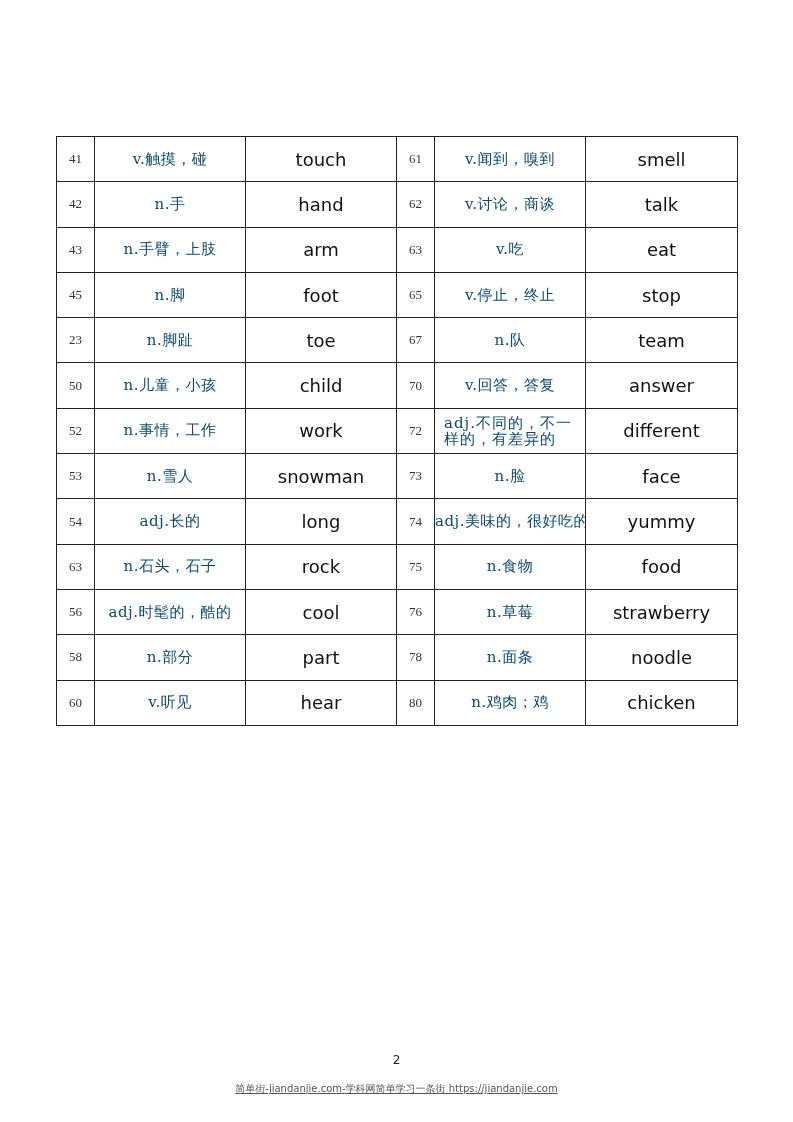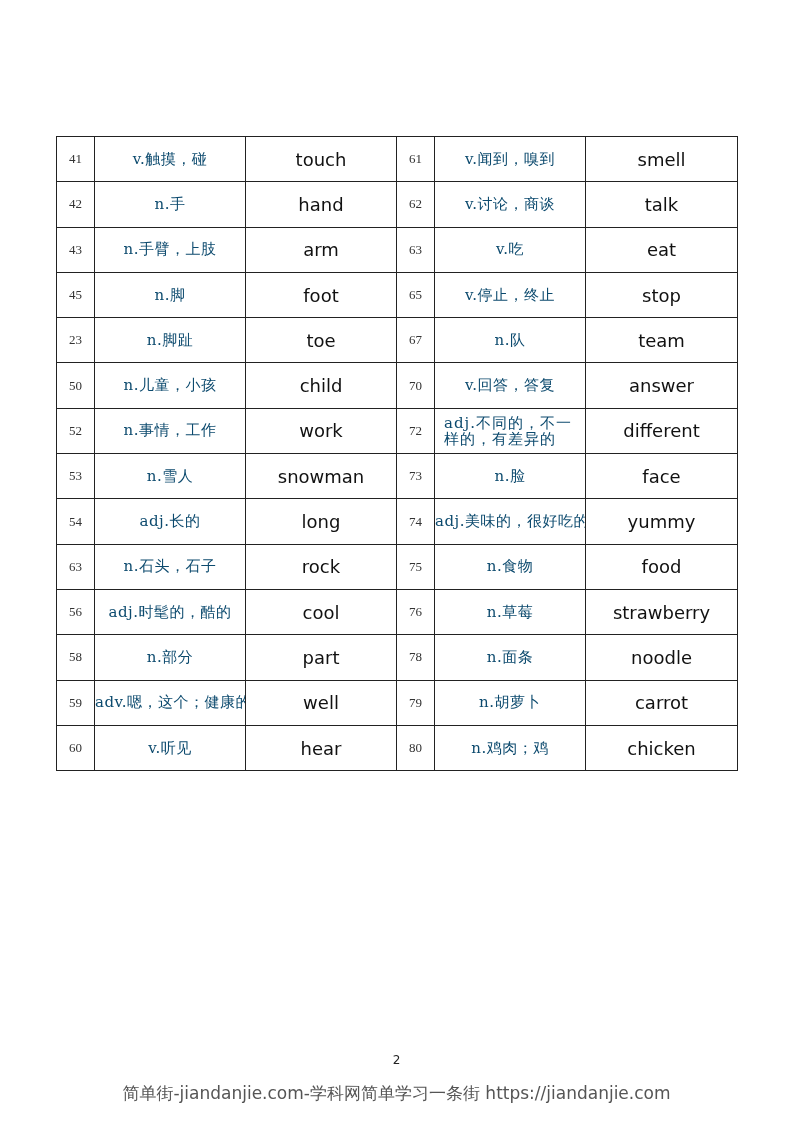--- a/index.html
+++ b/index.html
@@ -70,22 +70,23 @@
     font-size: 12px;
     color: #222;
   }
   .watermark {
     position: absolute;
     top: 1070px;
     left: 0;
     width: 793px;
     text-align: center;
     font-family: "DejaVu Sans", sans-serif;
-    font-size: 17px;
+    font-size: 10px;
     color: #555;
+    text-decoration: underline;
   }
 </style>
 </head>
 <body>
 
 <div class="page">
   <table class="vocab">
     <colgroup>
       <col style="width:38px">
       <col style="width:151px">
@@ -185,28 +186,20 @@
         </tr>
         <tr>
           <td class="num">58</td>
           <td class="cn">n.部分</td>
           <td class="en">part</td>
           <td class="num">78</td>
           <td class="cn">n.面条</td>
           <td class="en">noodle</td>
         </tr>
         <tr>
-          <td class="num">59</td>
-          <td class="cn">adv.嗯，这个；健康的</td>
-          <td class="en">well</td>
-          <td class="num">79</td>
-          <td class="cn">n.胡萝卜</td>
-          <td class="en">carrot</td>
-        </tr>
-        <tr>
           <td class="num">60</td>
           <td class="cn">v.听见</td>
           <td class="en">hear</td>
           <td class="num">80</td>
           <td class="cn">n.鸡肉；鸡</td>
           <td class="en">chicken</td>
         </tr>
       </tbody>
   </table>
 

